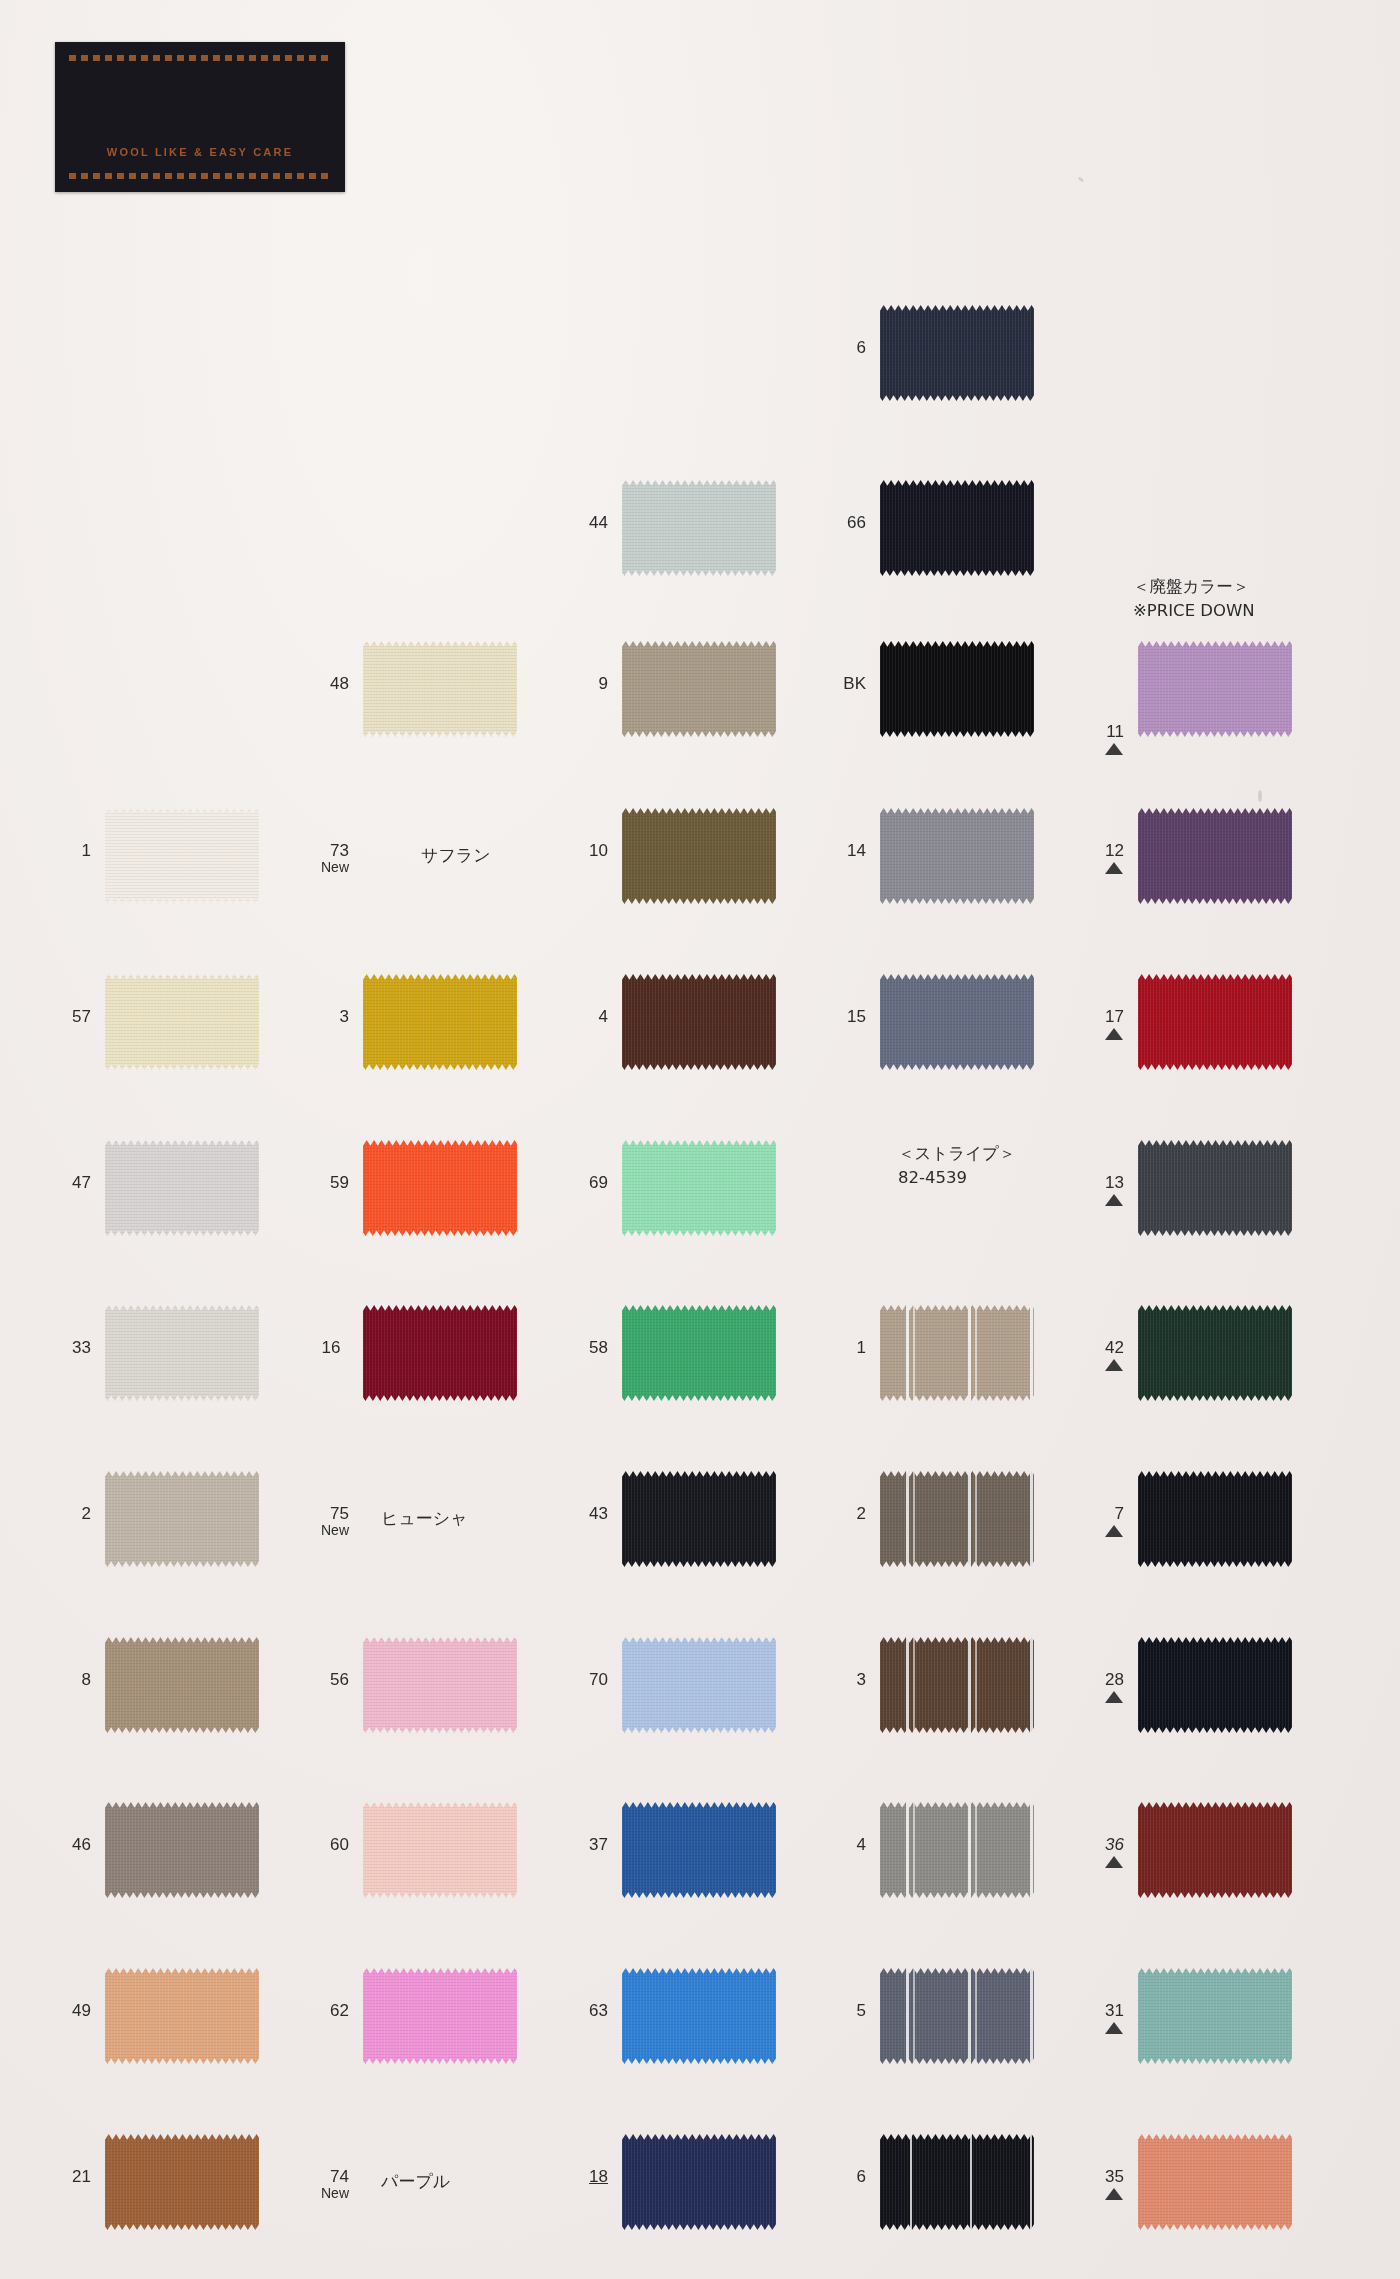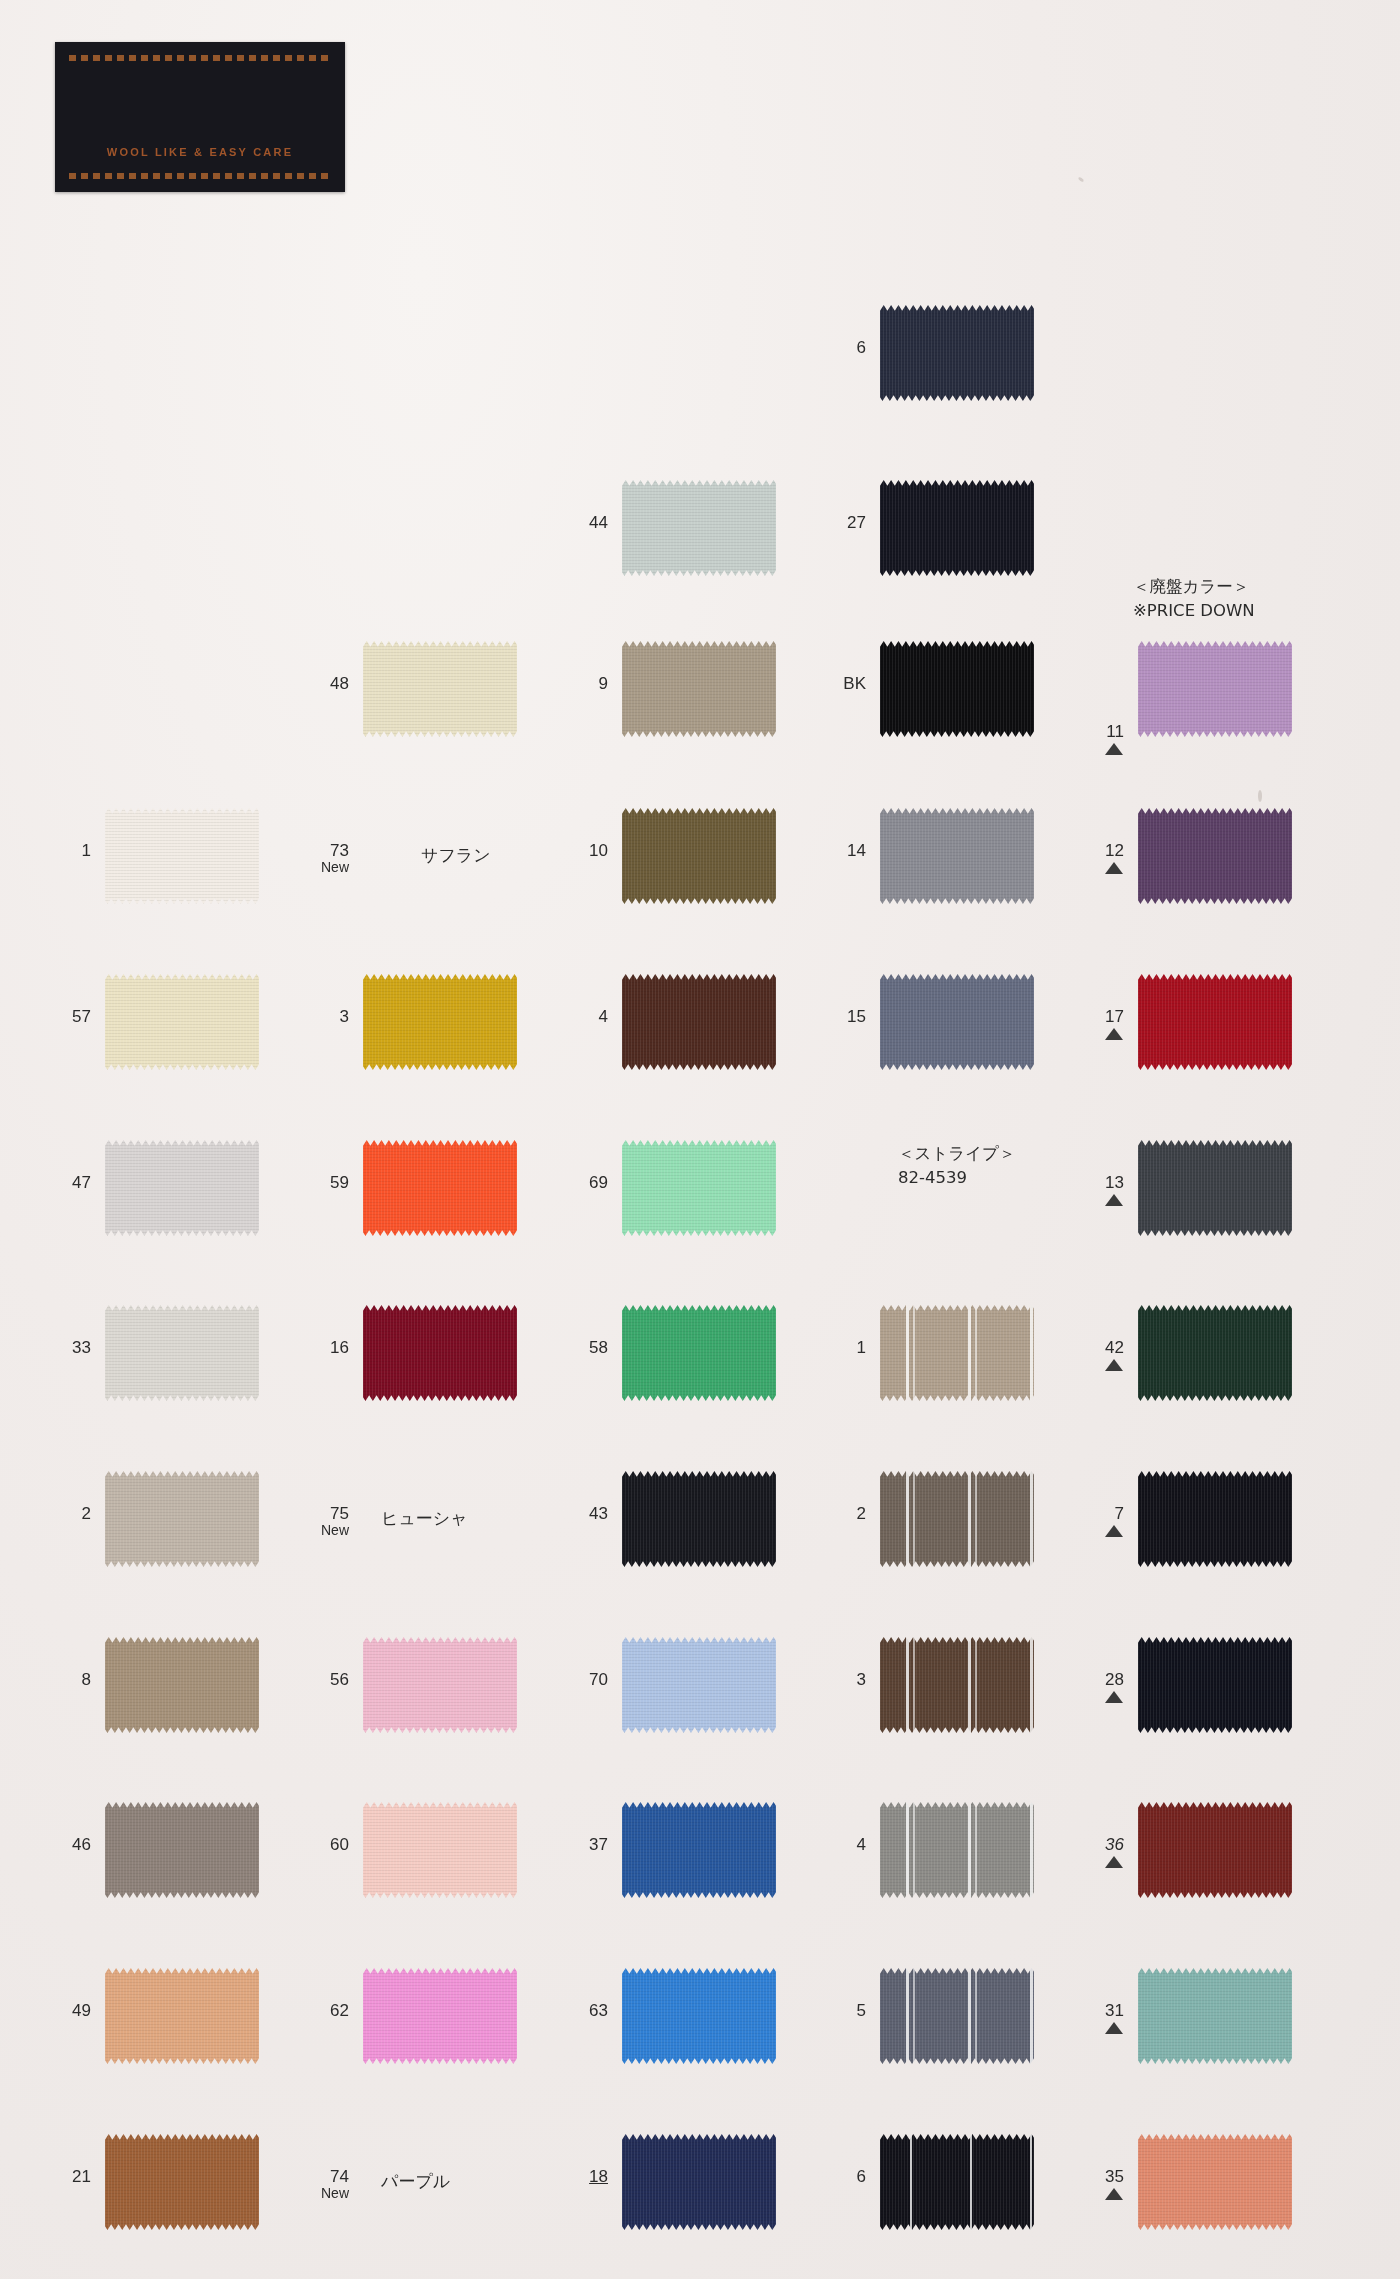--- a/index.html
+++ b/index.html
@@ -159,21 +159,21 @@
       <div class="num" style="left: 27px; top: 2168px; width: 64px;"><span>21</span></div>
       <div class="sw pink" title="21" style="left: 105px; top: 2134px; width: 154px; height: 96px; background: rgb(157, 96, 55);"></div>
       <div class="num" style="left: 285px; top: 675px; width: 64px;"><span>48</span></div>
       <div class="sw pink" title="48" style="left: 363px; top: 641px; width: 154px; height: 96px; background: rgb(232, 225, 197);"></div>
       <div class="num" style="left: 285px; top: 842px; width: 64px;"><span>73</span><span class="new">New</span></div>
       <div class="jname" style="left: 381px; top: 844px; margin-left: 40px;">サフラン</div>
       <div class="num" style="left: 285px; top: 1008px; width: 64px;"><span>3</span></div>
       <div class="sw pink" title="3" style="left: 363px; top: 974px; width: 154px; height: 96px; background: rgb(207, 165, 22);"></div>
       <div class="num" style="left: 285px; top: 1174px; width: 64px;"><span>59</span></div>
       <div class="sw pink" title="59" style="left: 363px; top: 1140px; width: 154px; height: 96px; background: rgb(249, 83, 42);"></div>
-      <div class="num" style="left: 285px; top: 1339px; width: 64px;"><span>16</span></div>
+      <div class="num" style="left: 299px; top: 1339px; width: 64px; text-align: center;"><span>16</span></div>
       <div class="sw pink" title="16" style="left: 363px; top: 1305px; width: 154px; height: 96px; background: rgb(123, 12, 35);"></div>
       <div class="num" style="left: 285px; top: 1505px; width: 64px;"><span>75</span><span class="new">New</span></div>
       <div class="jname" style="left: 381px; top: 1507px;">ヒューシャ</div>
       <div class="num" style="left: 285px; top: 1671px; width: 64px;"><span>56</span></div>
       <div class="sw pink" title="56" style="left: 363px; top: 1637px; width: 154px; height: 96px; background: rgb(240, 185, 205);"></div>
       <div class="num" style="left: 285px; top: 1836px; width: 64px;"><span>60</span></div>
       <div class="sw pink" title="60" style="left: 363px; top: 1802px; width: 154px; height: 96px; background: rgb(245, 204, 196);"></div>
       <div class="num" style="left: 285px; top: 2002px; width: 64px;"><span>62</span></div>
       <div class="sw pink" title="62" style="left: 363px; top: 1968px; width: 154px; height: 96px; background: rgb(240, 147, 215);"></div>
       <div class="num" style="left: 285px; top: 2168px; width: 64px;"><span>74</span><span class="new">New</span></div>
@@ -195,21 +195,21 @@
       <div class="num" style="left: 544px; top: 1671px; width: 64px;"><span>70</span></div>
       <div class="sw pink" title="70" style="left: 622px; top: 1637px; width: 154px; height: 96px; background: rgb(174, 195, 228);"></div>
       <div class="num" style="left: 544px; top: 1836px; width: 64px;"><span>37</span></div>
       <div class="sw pink" title="37" style="left: 622px; top: 1802px; width: 154px; height: 96px; background: rgb(39, 87, 157);"></div>
       <div class="num" style="left: 544px; top: 2002px; width: 64px;"><span>63</span></div>
       <div class="sw pink" title="63" style="left: 622px; top: 1968px; width: 154px; height: 96px; background: rgb(47, 127, 212);"></div>
       <div class="num" style="left: 544px; top: 2168px; width: 64px; text-decoration: underline;"><span>18</span></div>
       <div class="sw pink" title="18" style="left: 622px; top: 2134px; width: 154px; height: 96px; background: rgb(34, 44, 86);"></div>
       <div class="num" style="left: 802px; top: 339px; width: 64px;"><span>6</span></div>
       <div class="sw pink" title="6" style="left: 880px; top: 305px; width: 154px; height: 96px; background: rgb(39, 44, 62);"></div>
-      <div class="num" style="left: 802px; top: 514px; width: 64px;"><span>27</span></div>
+      <div class="num" style="left: 802px; top: 514px; width: 64px;"><span>66</span></div>
       <div class="sw pink" title="51" style="left: 880px; top: 480px; width: 154px; height: 96px; background: rgb(20, 21, 31);"></div>
       <div class="num" style="left: 802px; top: 675px; width: 64px;"><span>BK</span></div>
       <div class="sw pink" title="BK" style="left: 880px; top: 641px; width: 154px; height: 96px; background: rgb(13, 13, 15);"></div>
       <div class="num" style="left: 802px; top: 842px; width: 64px; text-align: right;"><span>14</span></div>
       <div class="sw pink" title="14" style="left: 880px; top: 808px; width: 154px; height: 96px; background: rgb(138, 139, 147);"></div>
       <div class="num" style="left: 802px; top: 1008px; width: 64px;"><span>15</span></div>
       <div class="sw pink" title="15" style="left: 880px; top: 974px; width: 154px; height: 96px; background: rgb(100, 107, 128);"></div>
       <div class="num" style="left: 802px; top: 1339px; width: 64px;"><span>1</span></div>
       <div class="sw pink stripe" title="1" style="left: 880px; top: 1305px; width: 154px; height: 96px; background: rgb(176, 160, 141);"></div>
       <div class="num" style="left: 802px; top: 1505px; width: 64px;"><span>2</span></div>

